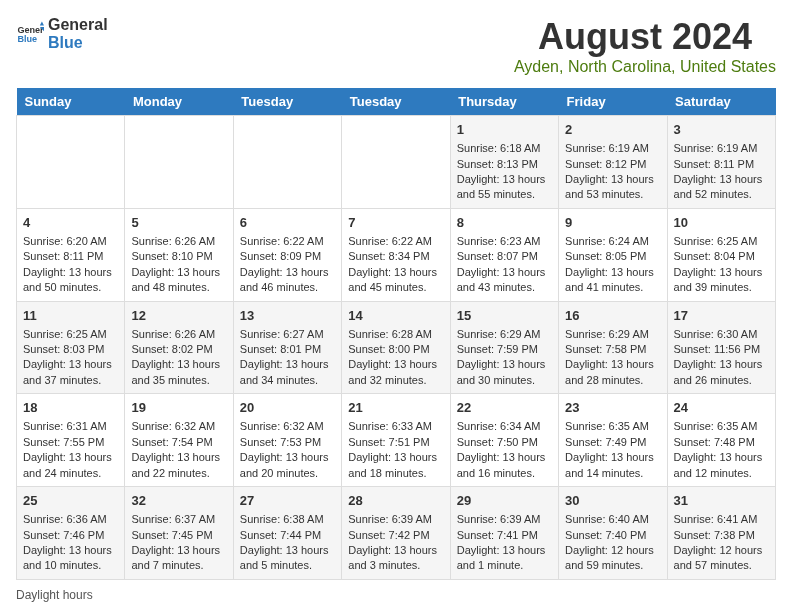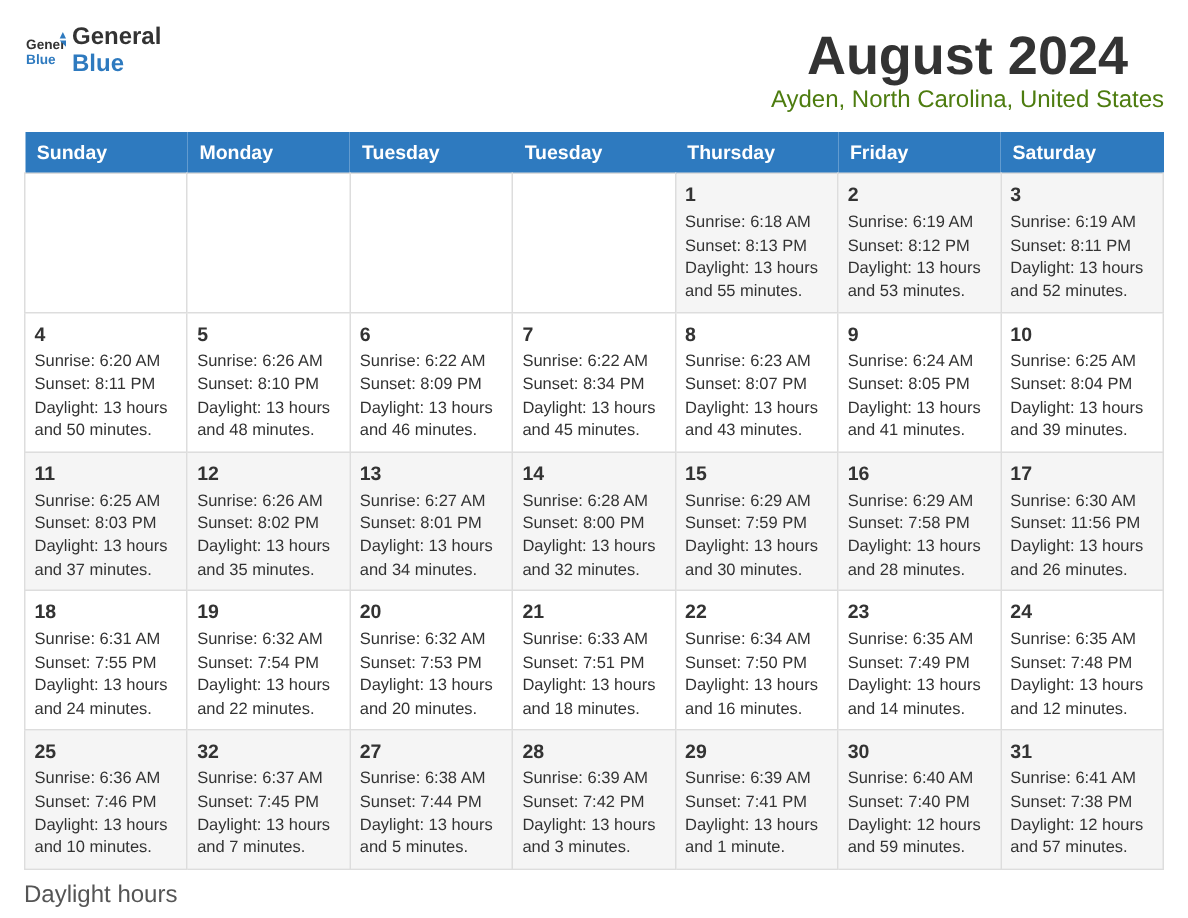--- a/index.html
+++ b/index.html
@@ -306,13 +306,13 @@
         <td>
           <span class="day-number">31</span>
           <div>Sunrise: 6:41 AM</div>
           <div>Sunset: 7:38 PM</div>
           <div>Daylight: 12 hours and 57 minutes.</div>
         </td>
       </tr>
     </tbody>
 </table>
 
-<div style="margin-top:8px; font-size:16px; color:#555;">Daylight hours</div>
+<div style="margin-top:8px; font-size:12px; color:#555;">Daylight hours</div>
 
 </body></html>

